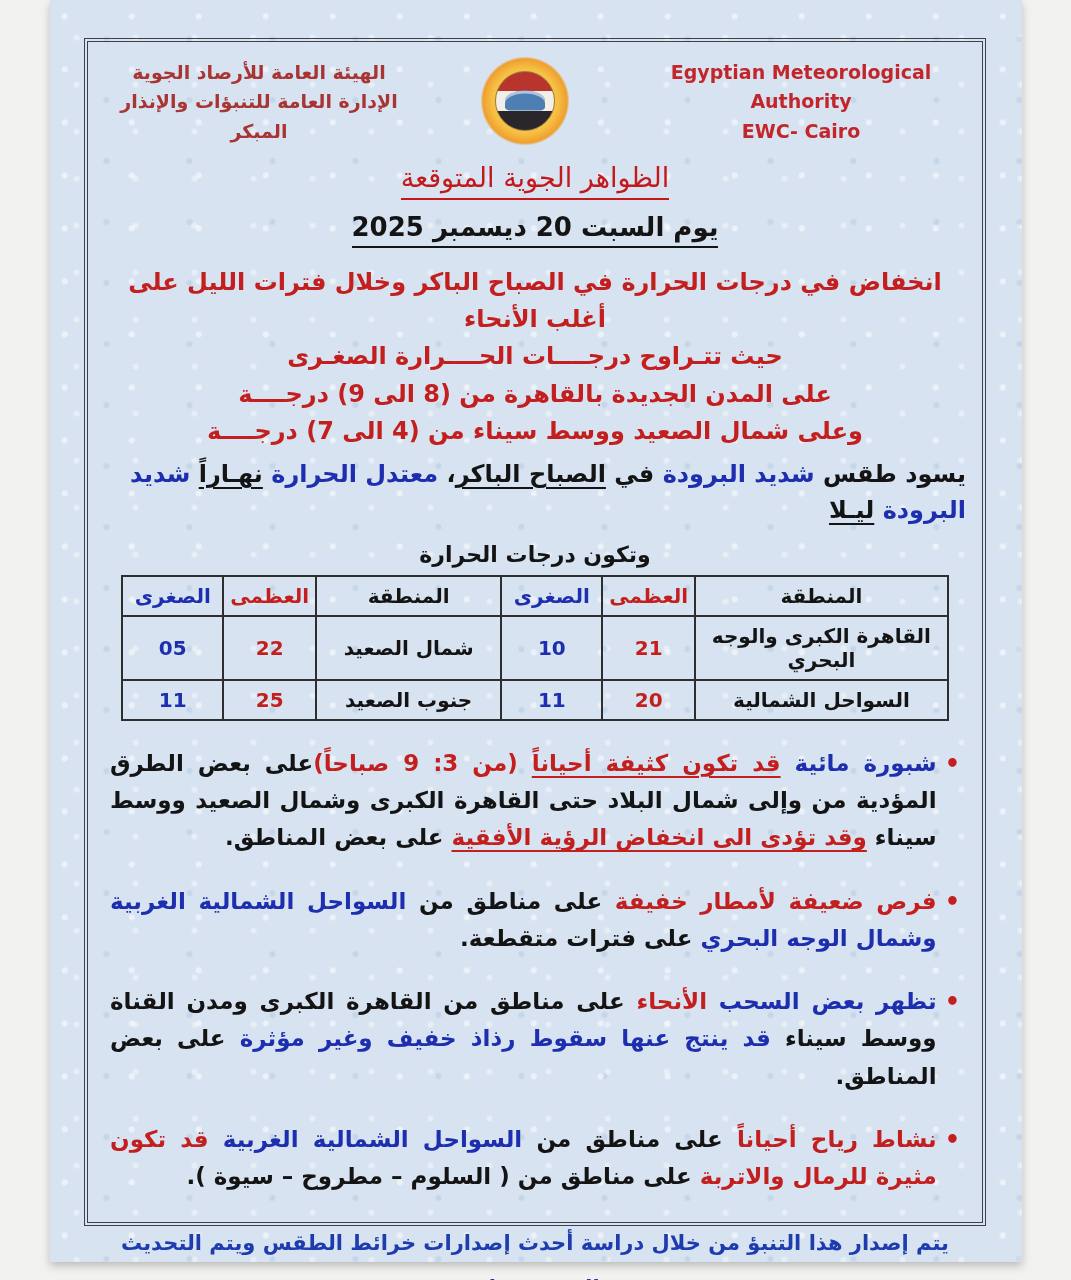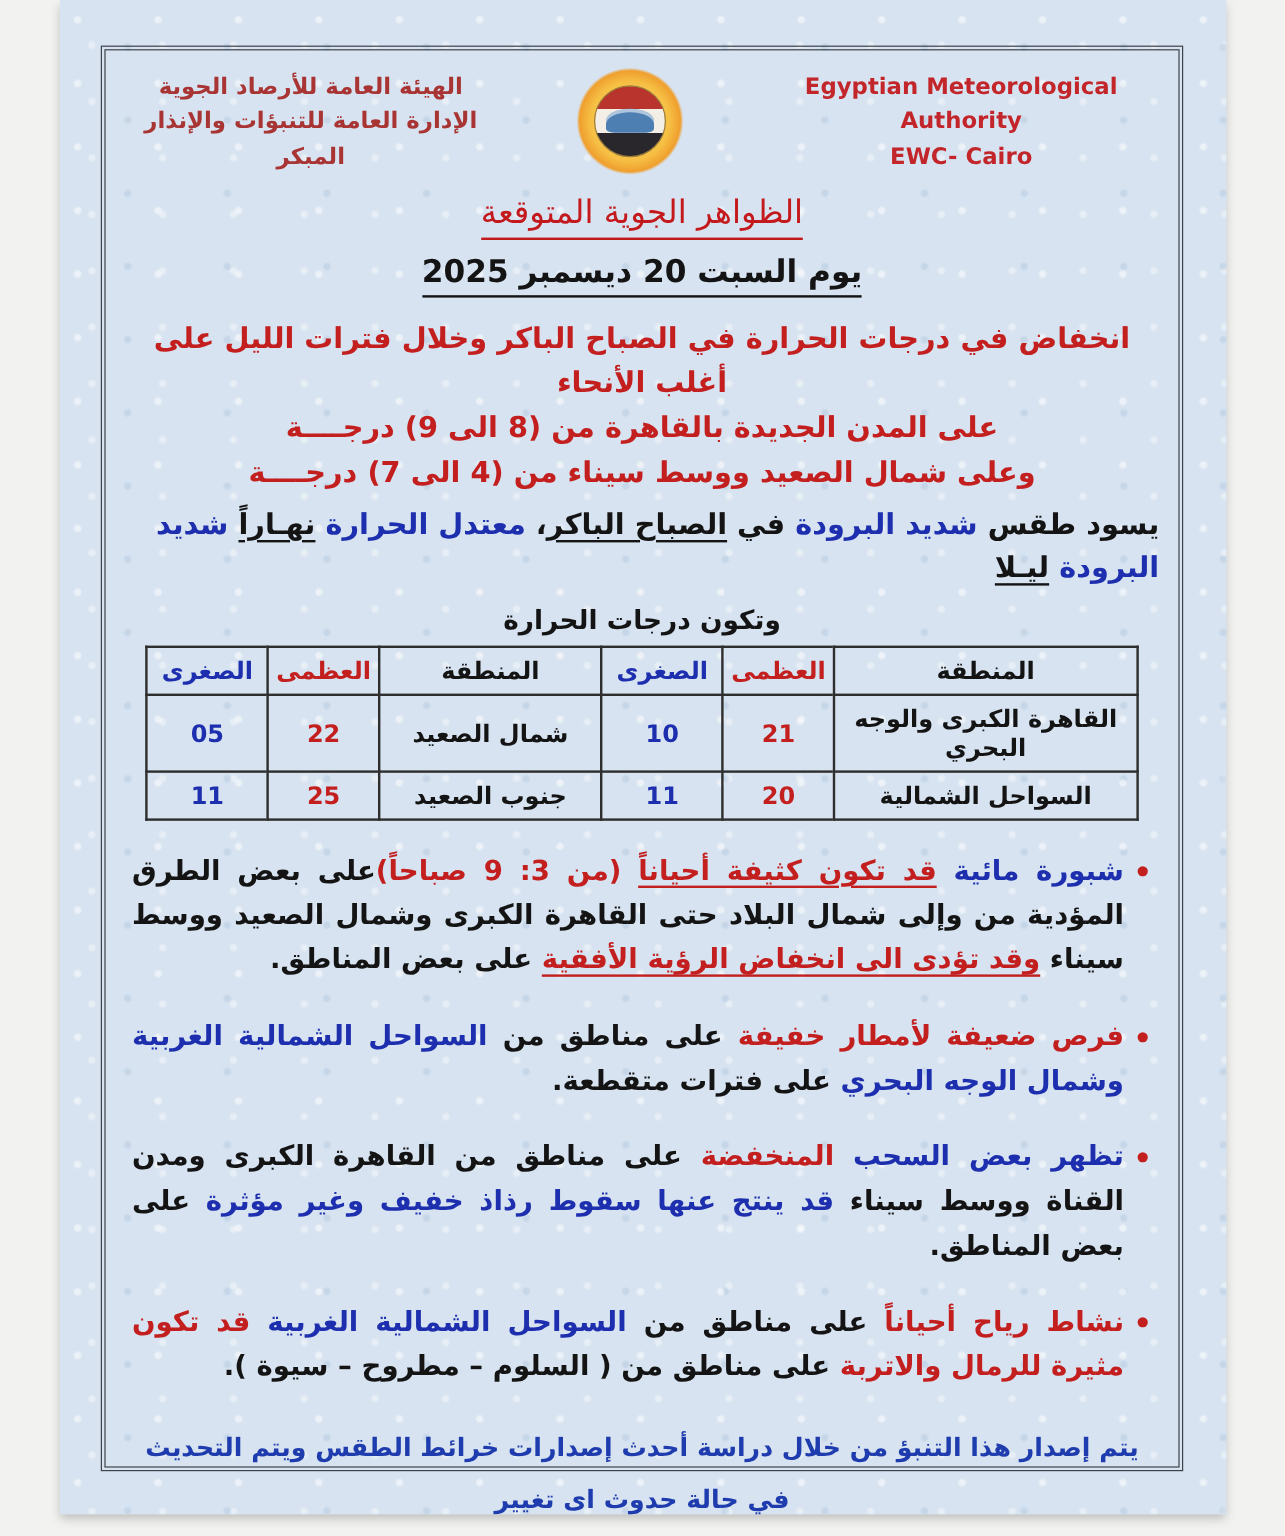--- a/index.html
+++ b/index.html
@@ -122,20 +122,21 @@
 
       <div class="title-wrap">
         <span class="title">الظواهر الجوية المتوقعة</span>
       </div>
       <div class="date-wrap">
         <span class="date">يوم السبت 20 ديسمبر 2025</span>
       </div>
 
       <div class="intro">
           <div class="intro-line">انخفاض في درجات الحرارة في الصباح الباكر وخلال فترات الليل على أغلب الأنحاء</div>
+          <div class="intro-line">حيث تتـراوح درجــــات الحــــرارة الصغـرى</div>
           <div class="intro-line">على المدن الجديدة بالقاهرة من (8 الى 9) درجــــة</div>
           <div class="intro-line">وعلى شمال الصعيد ووسط سيناء من (4 الى 7) درجــــة</div>
         </div>
 
       <div class="summary"><span class="c-black">يسود طقس </span><span class="c-blue">شديد البرودة</span><span class="c-black"> في </span><span class="c-black u">الصباح الباكر</span><span class="c-black">، </span><span class="c-blue">معتدل الحرارة</span><span class="c-black"> </span><span class="c-black u">نهـاراً</span><span class="c-black"> </span><span class="c-blue">شديد البرودة</span><span class="c-black"> </span><span class="c-black u">ليـلا</span></div>
 
       <div class="tbl-caption">وتكون درجات الحرارة</div>
       <table class="temps">
         <thead>
             <tr>
@@ -171,21 +172,21 @@
           <div class="bullet-row">
             <span class="bullet-dot">•</span>
             <div class="bullet-text"><span class="c-blue">شبورة مائية </span><span class="c-red u">قد تكون كثيفة أحياناً</span><span class="c-red"> (من 3: 9 صباحاً)</span><span class="c-black">على بعض الطرق المؤدية من وإلى شمال البلاد حتى القاهرة الكبرى وشمال الصعيد ووسط سيناء </span><span class="c-red u">وقد تؤدى الى انخفاض الرؤية الأفقية</span><span class="c-black"> على بعض المناطق.</span></div>
           </div>
           <div class="bullet-row">
             <span class="bullet-dot">•</span>
             <div class="bullet-text"><span class="c-red">فرص ضعيفة لأمطار خفيفة</span><span class="c-black"> على مناطق من </span><span class="c-blue">السواحل الشمالية الغربية وشمال الوجه البحري</span><span class="c-black"> على فترات متقطعة.</span></div>
           </div>
           <div class="bullet-row">
             <span class="bullet-dot">•</span>
-            <div class="bullet-text"><span class="c-blue">تظهر بعض السحب </span><span class="c-red">المنخفضة</span><span class="c-black"> على مناطق من القاهرة الكبرى ومدن القناة ووسط سيناء </span><span class="c-blue">قد ينتج عنها سقوط رذاذ خفيف وغير مؤثرة</span><span class="c-black"> على بعض المناطق.</span></div>
+            <div class="bullet-text"><span class="c-blue">تظهر بعض السحب </span><span class="c-red">الأنحاء</span><span class="c-black"> على مناطق من القاهرة الكبرى ومدن القناة ووسط سيناء </span><span class="c-blue">قد ينتج عنها سقوط رذاذ خفيف وغير مؤثرة</span><span class="c-black"> على بعض المناطق.</span></div>
           </div>
           <div class="bullet-row">
             <span class="bullet-dot">•</span>
             <div class="bullet-text"><span class="c-red">نشاط رياح أحياناً</span><span class="c-black"> على مناطق من </span><span class="c-blue">السواحل الشمالية الغربية</span><span class="c-black"> </span><span class="c-red">قد تكون مثيرة للرمال والاتربة</span><span class="c-black"> على مناطق من ( السلوم – مطروح – سيوة ).</span></div>
           </div>
         </div>
 
       <div class="footer">
         <div class="foot-blue">يتم إصدار هذا التنبؤ من خلال دراسة أحدث إصدارات خرائط الطقس ويتم التحديث في حالة حدوث اى تغيير</div>
 

